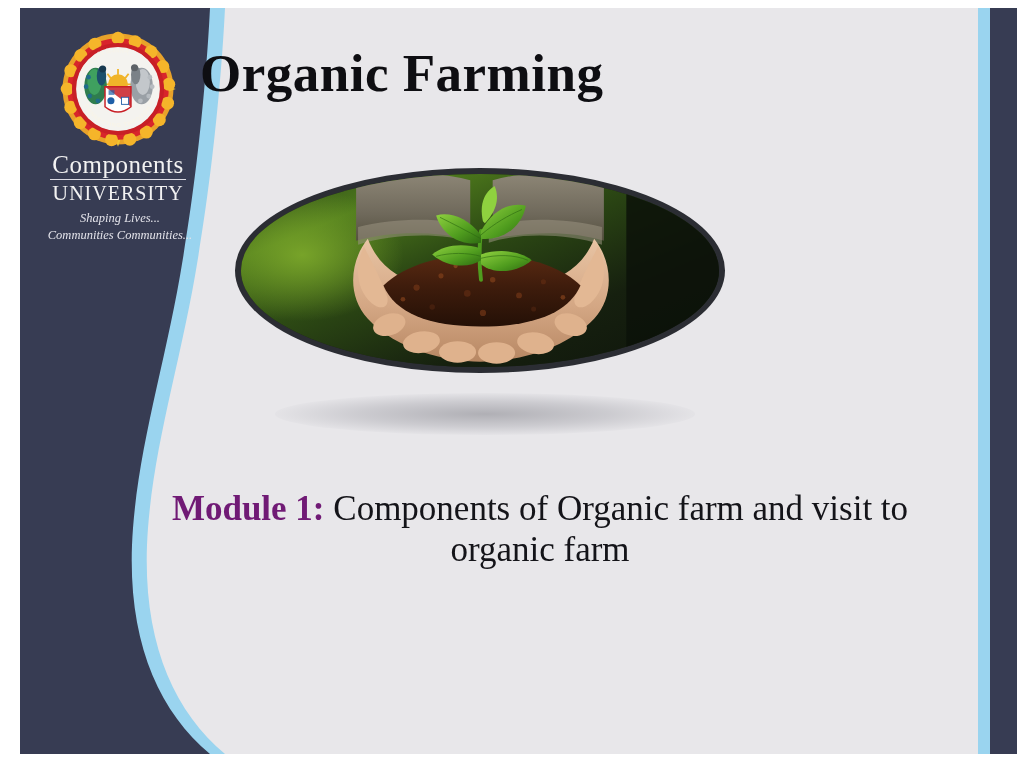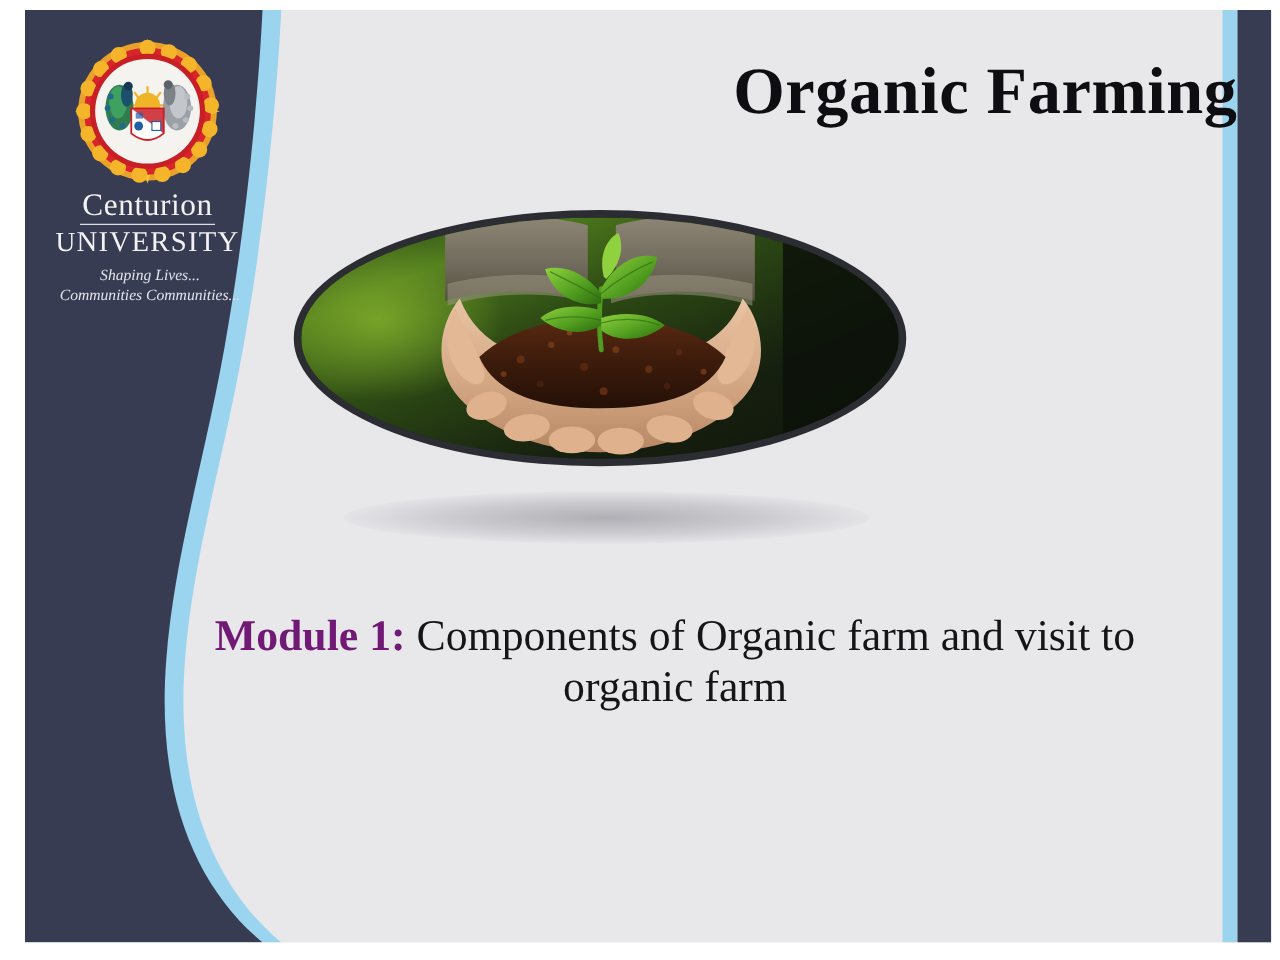--- a/index.html
+++ b/index.html
@@ -69,38 +69,38 @@
     padding:0 2px 1px 2px;
   }
   .wm-university {
     font-family:"Liberation Serif", serif;
     font-size:22px;
     color:#f2f2f2;
     letter-spacing:1px;
     line-height:1.1;
     margin-top:1px;
   }
-  .wm-university .small { font-size:23px; }
+  .wm-university .small { font-size:20px; }
   .tagline {
     font-family:"Liberation Serif", serif;
     font-style:italic;
     font-size:12.5px;
     color:#e3e3ea;
     line-height:1.35;
     margin-top:5px;
     text-align:center;
     padding-left:4px;
   }
 
   
   .title {
     position:absolute;
     left:180px; top:35px;
     width:790px;
-    text-align:right;
+    text-align:left;
     font-family:"Liberation Serif", serif;
     font-weight:bold;
     font-size:53px;
     color:#0e0e12;
     letter-spacing:.5px;
     z-index:5;
   }
 
   
   .photo-wrap {
@@ -270,21 +270,21 @@
         </defs>
         <text font-family="Liberation Sans, sans-serif" font-size="9.5" font-weight="bold" fill="#f8f4e8" letter-spacing="1.4">
           <textPath href="#mottoArc" startOffset="6%">CONNECTING THROUGH KNOWLEDGE</textPath>
         </text>
         <text font-family="DejaVu Sans, sans-serif" font-size="10" fill="#f8f4e8" letter-spacing=".4">
           <textPath href="#topArc" startOffset="10%">ज्ञानात् सर्वत्र विजयताम्</textPath>
         </text>
       </svg>
 
       <div class="wordmark">
-        <div class="wm-centurion">Centurion</div>
+        <div class="wm-centurion">Components</div>
         <div class="wm-university">
           <span>U</span><span class="small">NIVERSITY</span>
         </div>
       </div>
 
       <div class="tagline">
         <div>Shaping Lives...</div>
         <div>Communities Communities...</div>
       </div>
     </div>

